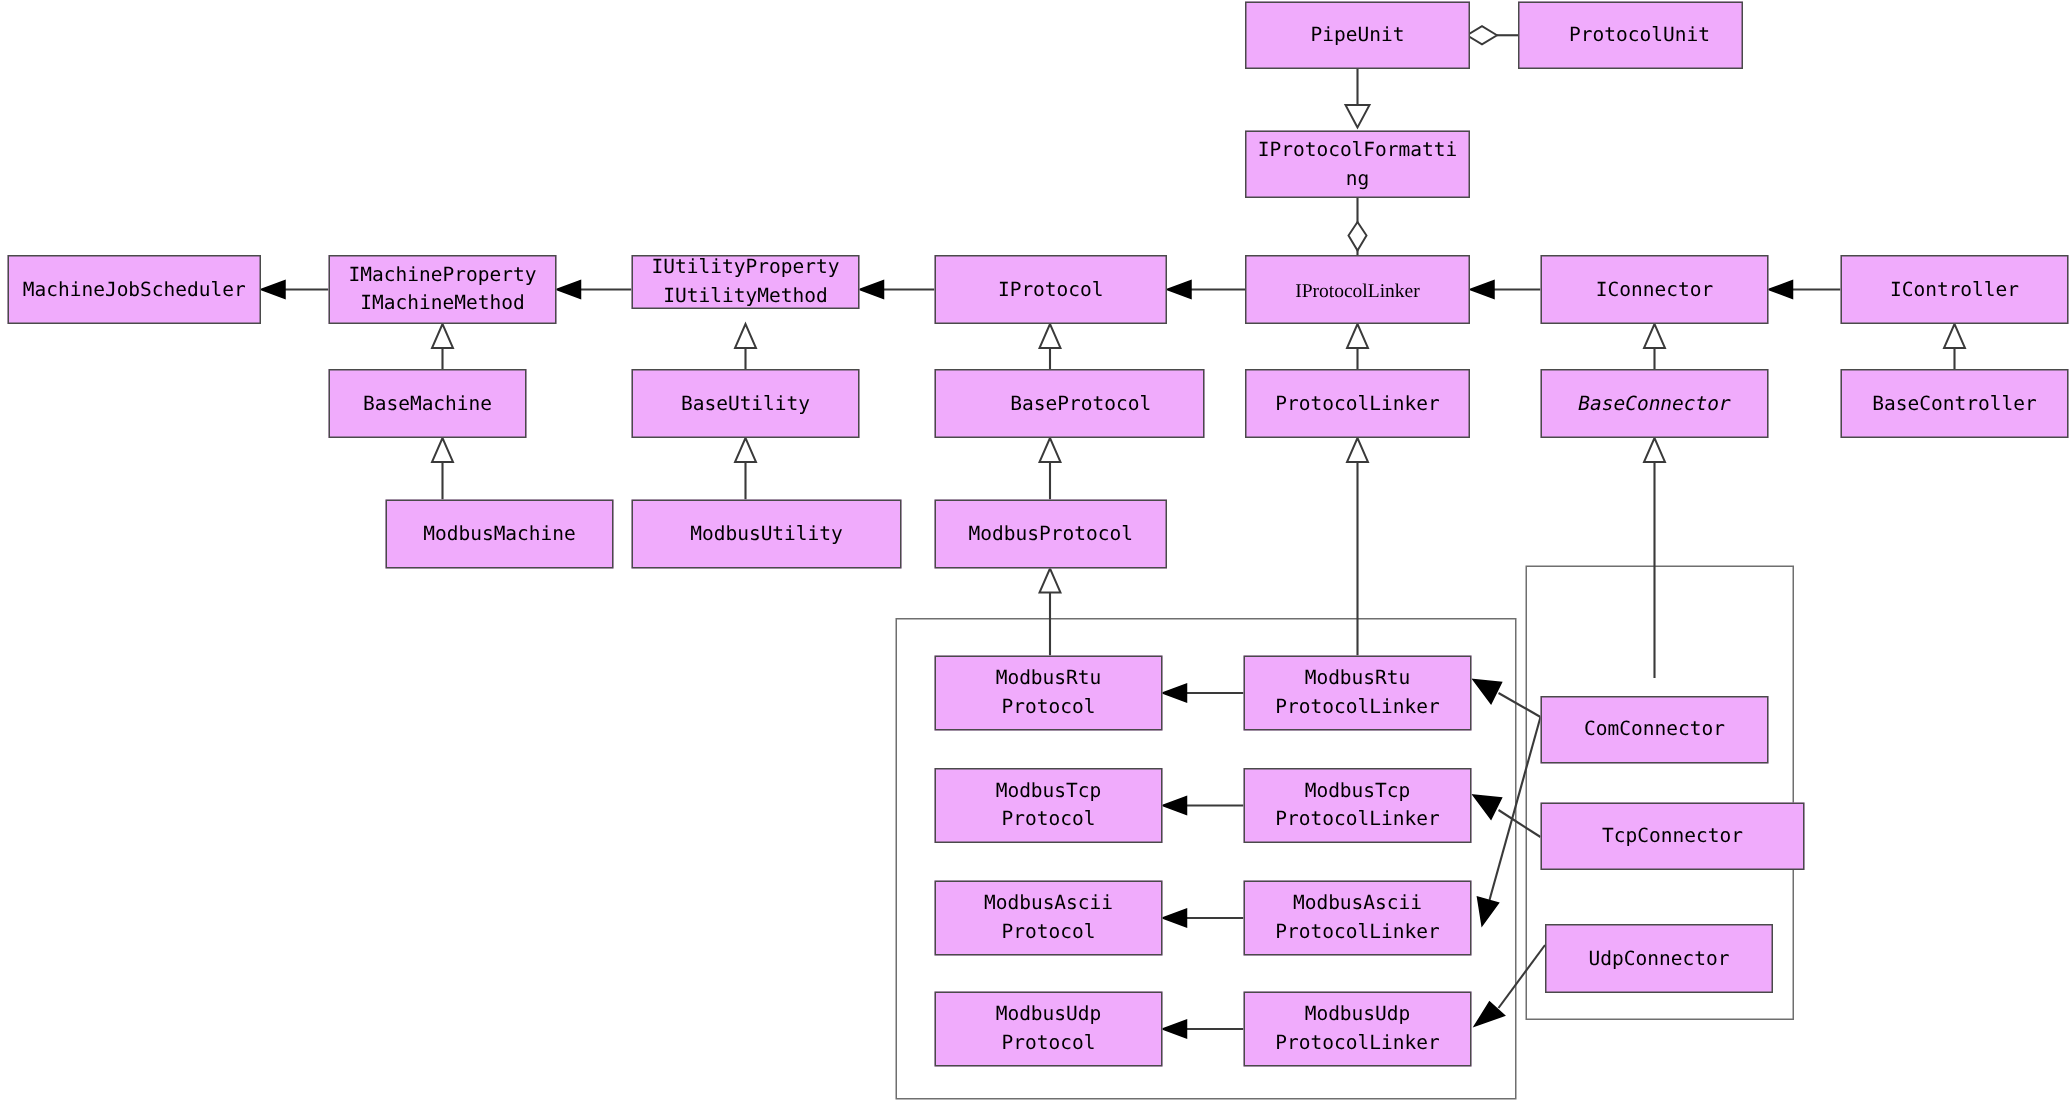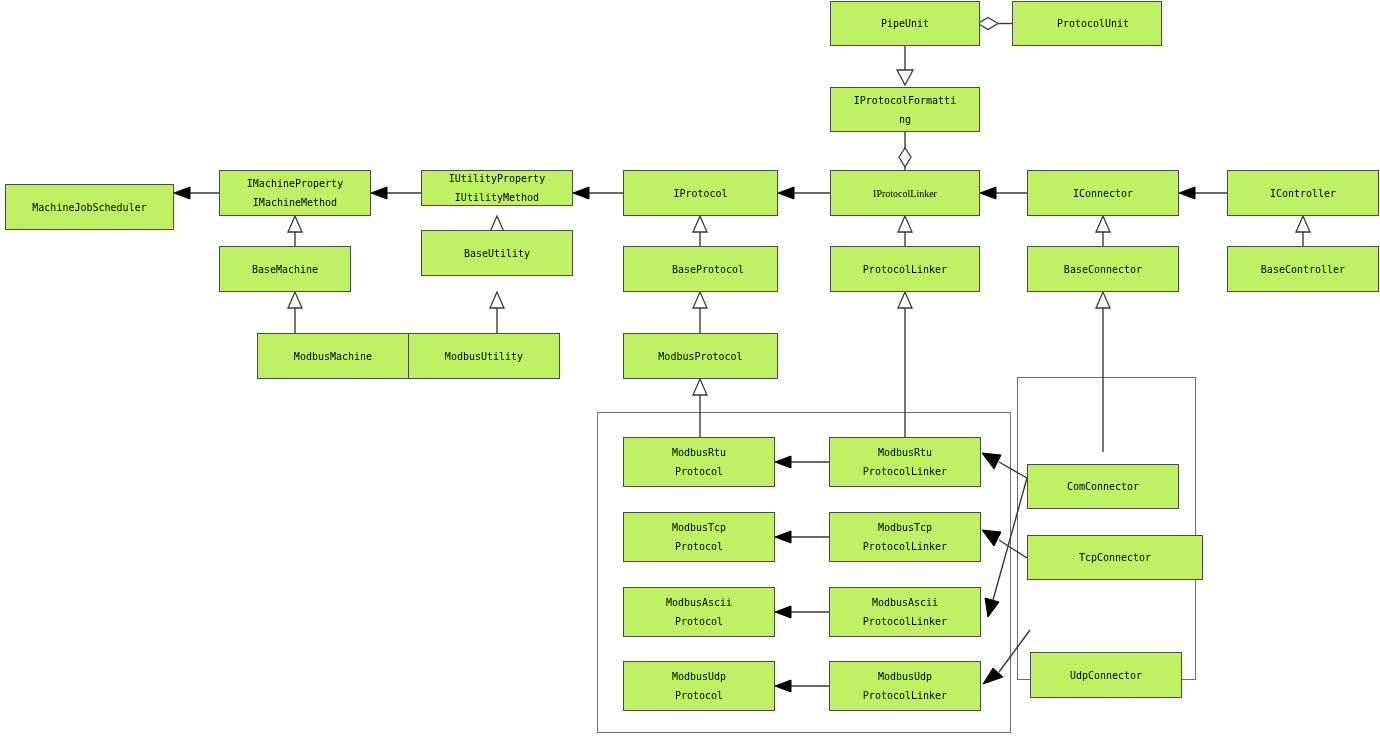--- a/index.html
+++ b/index.html
@@ -7,25 +7,25 @@
     position:relative;
     width:1380px;height:738px;
     background:#ffffff;
     font-family:"DejaVu Sans Mono","Liberation Mono",monospace;
     overflow:hidden;
   }
   
   .node{
     position:absolute;
     box-sizing:border-box;
-    background:#bef264;
+    background:#f0abfc;
     border:1px solid #4a4a4a;
     display:flex;align-items:center;justify-content:center;
     text-align:center;
-    font-size:10px;
+    font-size:13px;
     line-height:19px;
     color:#000000;
     letter-spacing:0px;
     white-space:pre-line;
     z-index:3;
   }
   
   .group{
     position:absolute;
     box-sizing:border-box;
@@ -141,39 +141,39 @@
     <line x1="1030" y1="630" x2="999" y2="672"></line>
     <polygon class="solidhead" points="983,684 993,668 1003,677"></polygon>
 
   </svg>
 
   <div class="node" id="n-pipe_unit" style="left: 830px; top: 1px; width: 150px; height: 45px;">PipeUnit</div>
   <div class="node" id="n-protocol_unit" style="left: 1012px; top: 1px; width: 150px; height: 45px; padding-left: 12px;">ProtocolUnit</div>
   <div class="node" id="n-iprotocol_formatting" style="left: 830px; top: 87px; width: 150px; height: 45px;">IProtocolFormatti
 ng</div>
 
-  <div class="node" id="n-machine_job_scheduler" style="left: 5px; top: 184px; width: 169px; height: 46px;">MachineJobScheduler</div>
+  <div class="node" id="n-machine_job_scheduler" style="left: 5px; top: 170px; width: 169px; height: 46px;">MachineJobScheduler</div>
   <div class="node" id="n-imachine_property" style="left: 219px; top: 170px; width: 152px; height: 46px;">IMachineProperty
 IMachineMethod</div>
   <div class="node" id="n-iutility_property" style="left: 421px; top: 170px; width: 152px; height: 36px;">IUtilityProperty
 IUtilityMethod</div>
   <div class="node" id="n-iprotocol" style="left: 623px; top: 170px; width: 155px; height: 46px;">IProtocol</div>
   <div class="node" id="n-iprotocol_linker" style="left: 830px; top: 170px; width: 150px; height: 46px; font-family: Liberation Serif, serif;">IProtocolLinker</div>
   <div class="node" id="n-iconnector" style="left: 1027px; top: 170px; width: 152px; height: 46px;">IConnector</div>
   <div class="node" id="n-icontroller" style="left: 1227px; top: 170px; width: 152px; height: 46px;">IController</div>
 
   <div class="node" id="n-base_machine" style="left: 219px; top: 246px; width: 132px; height: 46px;">BaseMachine</div>
-  <div class="node" id="n-base_utility" style="left: 421px; top: 230px; width: 152px; height: 46px;">BaseUtility</div>
-  <div class="node" id="n-base_protocol" style="left: 623px; top: 246px; width: 155px; height: 46px; padding-left: 15px;">BaseProtocol</div>
+  <div class="node" id="n-base_utility" style="left: 421px; top: 246px; width: 152px; height: 46px;">BaseUtility</div>
+  <div class="node" id="n-base_protocol" style="left: 623px; top: 246px; width: 180px; height: 46px; padding-left: 15px;">BaseProtocol</div>
   <div class="node" id="n-protocol_linker" style="left: 830px; top: 246px; width: 150px; height: 46px;">ProtocolLinker</div>
-  <div class="node" id="n-base_connector" style="left: 1027px; top: 246px; width: 152px; height: 46px;">BaseConnector</div>
+  <div class="node" id="n-base_connector" style="left: 1027px; top: 246px; width: 152px; height: 46px; font-style: italic;">BaseConnector</div>
   <div class="node" id="n-base_controller" style="left: 1227px; top: 246px; width: 152px; height: 46px;">BaseController</div>
 
   <div class="node" id="n-modbus_machine" style="left: 219px; top: 333px; width: 152px; height: 46px; margin-left: 38px;">ModbusMachine</div>
-  <div class="node" id="n-modbus_utility" style="left: 408px; top: 333px; width: 152px; height: 46px;">ModbusUtility</div>
+  <div class="node" id="n-modbus_utility" style="left: 421px; top: 333px; width: 180px; height: 46px;">ModbusUtility</div>
   <div class="node" id="n-modbus_protocol" style="left: 623px; top: 333px; width: 155px; height: 46px;">ModbusProtocol</div>
 
   <div class="node" id="n-modbus_rtu_protocol" style="left: 623px; top: 437px; width: 152px; height: 50px;">ModbusRtu
 Protocol</div>
   <div class="node" id="n-modbus_tcp_protocol" style="left: 623px; top: 512px; width: 152px; height: 50px;">ModbusTcp
 Protocol</div>
   <div class="node" id="n-modbus_ascii_protocol" style="left: 623px; top: 587px; width: 152px; height: 50px;">ModbusAscii
 Protocol</div>
   <div class="node" id="n-modbus_udp_protocol" style="left: 623px; top: 661px; width: 152px; height: 50px;">ModbusUdp
 Protocol</div>
@@ -182,15 +182,15 @@
 ProtocolLinker</div>
   <div class="node" id="n-modbus_tcp_protocol_linker" style="left: 829px; top: 512px; width: 152px; height: 50px;">ModbusTcp
 ProtocolLinker</div>
   <div class="node" id="n-modbus_ascii_protocol_linker" style="left: 829px; top: 587px; width: 152px; height: 50px;">ModbusAscii
 ProtocolLinker</div>
   <div class="node" id="n-modbus_udp_protocol_linker" style="left: 829px; top: 661px; width: 152px; height: 50px;">ModbusUdp
 ProtocolLinker</div>
 
   <div class="node" id="n-com_connector" style="left: 1027px; top: 452px; width: 152px; height: 45px; margin-top: 12px;">ComConnector</div>
   <div class="node" id="n-tcp_connector" style="left: 1027px; top: 535px; width: 176px; height: 45px;">TcpConnector</div>
-  <div class="node" id="n-udp_connector" style="left: 1030px; top: 616px; width: 152px; height: 46px; margin-top: 36px;">UdpConnector</div>
+  <div class="node" id="n-udp_connector" style="left: 1030px; top: 616px; width: 152px; height: 46px;">UdpConnector</div>
 
 </div>
 
 </body></html>

